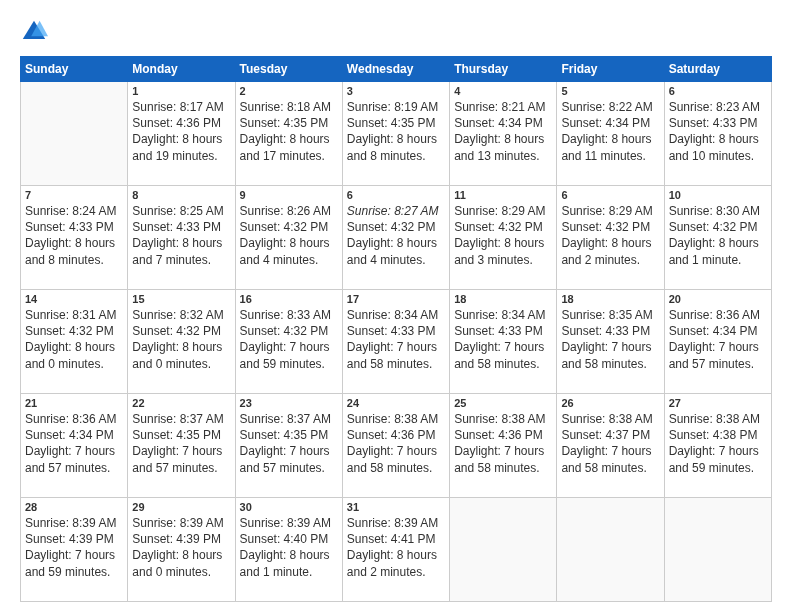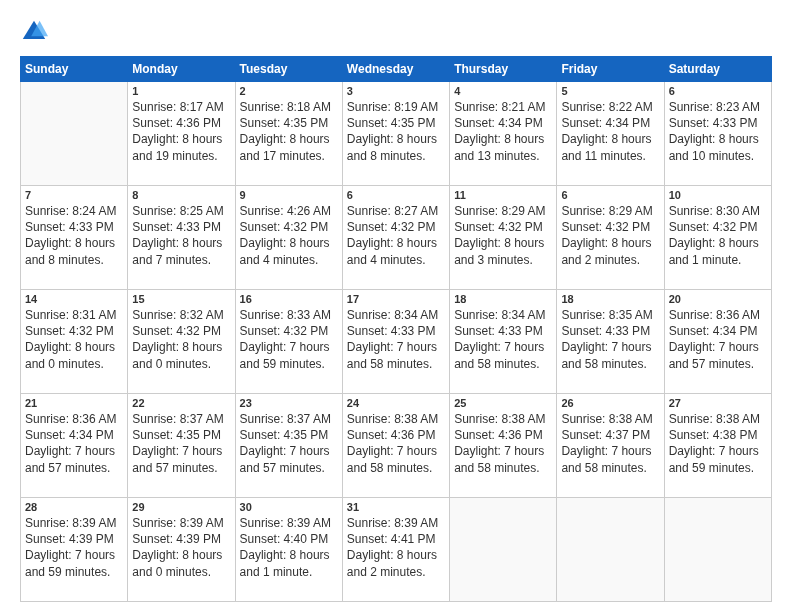--- a/index.html
+++ b/index.html
@@ -205,30 +205,30 @@
             <div class="cell-text">
               <span style="display: block;">Sunrise: 8:25 AM</span>
               <span style="display: block;">Sunset: 4:33 PM</span>
               <span style="display: block;">Daylight: 8 hours</span>
               <span style="display: block;">and 7 minutes.</span>
             </div>
           </td>
           <td>
             <span class="day-num">9</span>
             <div class="cell-text">
-              <span style="display: block;">Sunrise: 4:26 AM</span>
+              <span style="display: block;">Sunrise: 8:26 AM</span>
               <span style="display: block;">Sunset: 4:32 PM</span>
               <span style="display: block;">Daylight: 8 hours</span>
               <span style="display: block;">and 4 minutes.</span>
             </div>
           </td>
           <td>
             <span class="day-num">6</span>
             <div class="cell-text">
-              <span style="display: block;">Sunrise: 8:27 AM</span>
+              <span style="display: block; font-style: italic;">Sunrise: 8:27 AM</span>
               <span style="display: block;">Sunset: 4:32 PM</span>
               <span style="display: block;">Daylight: 8 hours</span>
               <span style="display: block;">and 4 minutes.</span>
             </div>
           </td>
           <td>
             <span class="day-num">11</span>
             <div class="cell-text">
               <span style="display: block;">Sunrise: 8:29 AM</span>
               <span style="display: block;">Sunset: 4:32 PM</span>

